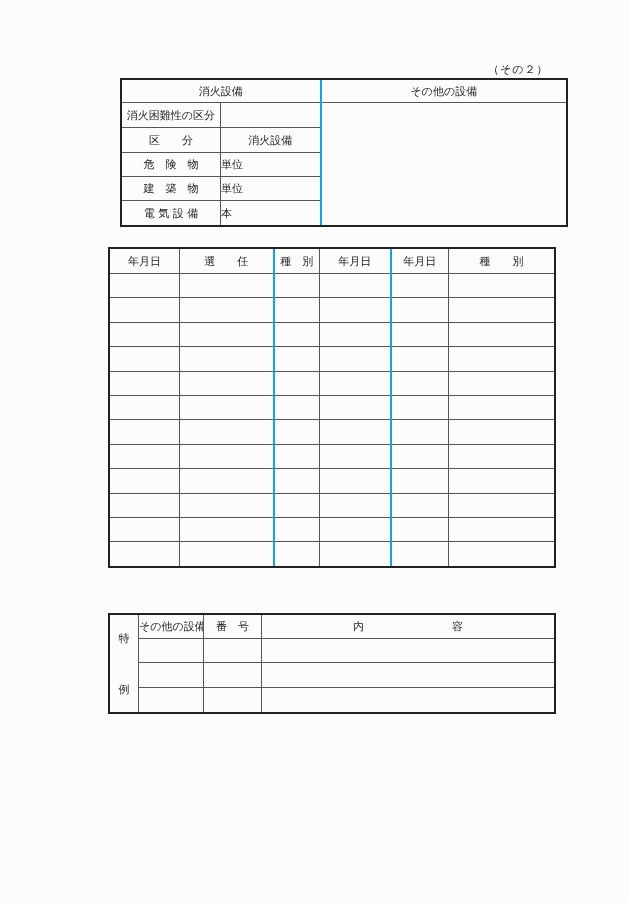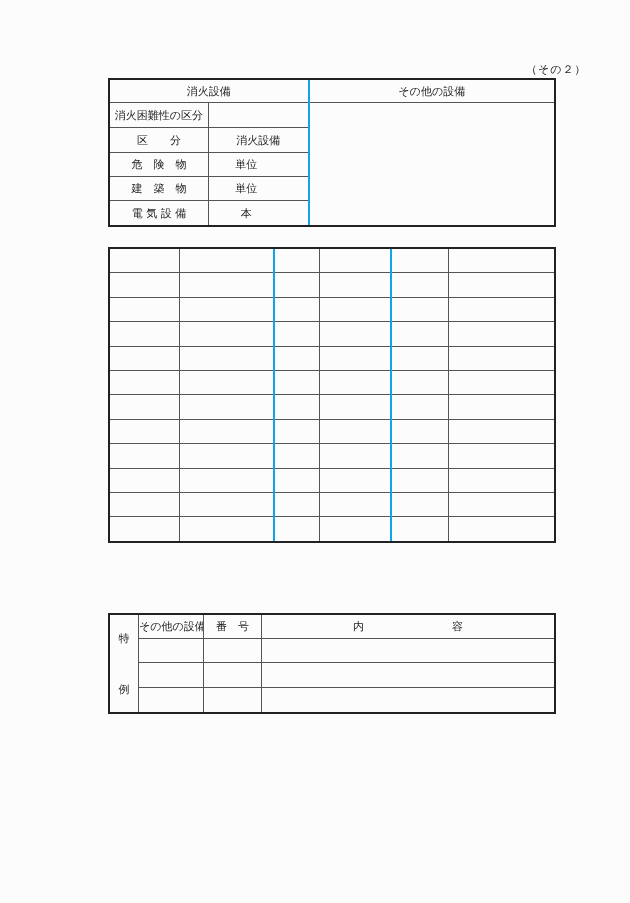--- a/index.html
+++ b/index.html
@@ -1,33 +1,33 @@
 <!DOCTYPE html>
 <html><head>
 <meta charset="utf-8">
 <style>
   html, body { margin:0; padding:0; }
   body {
     width:630px; height:903px; background:#fcfcfc; position:relative; overflow:hidden;
     font-family: "DejaVu Serif", "Liberation Serif", serif; color:#222;
   }
-  .abs { position:absolute;margin-left:38px; }
+  .abs { position:absolute; }
   .page-label { left:488px; top:62px; font-size:11px; letter-spacing:1px; }
   table { border-collapse:collapse; table-layout:fixed; position:absolute; background:#fcfcfc; }
   td { border:1px solid #555; padding:0; font-size:11px; text-align:center; overflow:hidden; white-space:nowrap; }
   .outer { outline:2px solid #222; outline-offset:-1px; }
   .thickL { border-left:2px solid #0ea5e9; }
-  .right { text-align:center; padding-right:24px; }
+  .right { text-align:left; padding-right:24px; }
 </style>
 </head>
 <body>
 
 <div class="abs page-label">（その２）</div>
 
-<table class="outer" style="left:109px;top:79px;width:445px;">
+<table class="outer" style="left:121px;top:79px;width:445px;">
   <colgroup>
       <col style="width:99px">
       <col style="width:100px">
       <col style="width:246px">
     </colgroup>
   <tbody>
       <tr style="height:23px">
     <td colspan="2">消火設備</td>
     <td class="thickL">その他の設備</td>
   </tr>
@@ -58,20 +58,28 @@
 <table class="outer" style="left:109px;top:248px;width:445px;">
   <colgroup>
     <col style="width:70px">
       <col style="width:94px">
     <col style="width:46px">
       <col style="width:71px">
     <col style="width:58px">
       <col style="width:106px">
   </colgroup>
   <tbody>
+  <tr style="height:25px">
+    <td>年月日</td>
+    <td>選　　任</td>
+    <td class="thickL">種　別</td>
+    <td>年月日</td>
+    <td class="thickL">年月日</td>
+    <td>種　　別</td>
+  </tr>
   </tbody>
     <tbody id="records-body">
       <tr style="height: 24.4px;">
         <td></td>
         <td></td>
         <td class="thickL"></td>
         <td></td>
         <td class="thickL"></td>
         <td></td>
       </tr>

